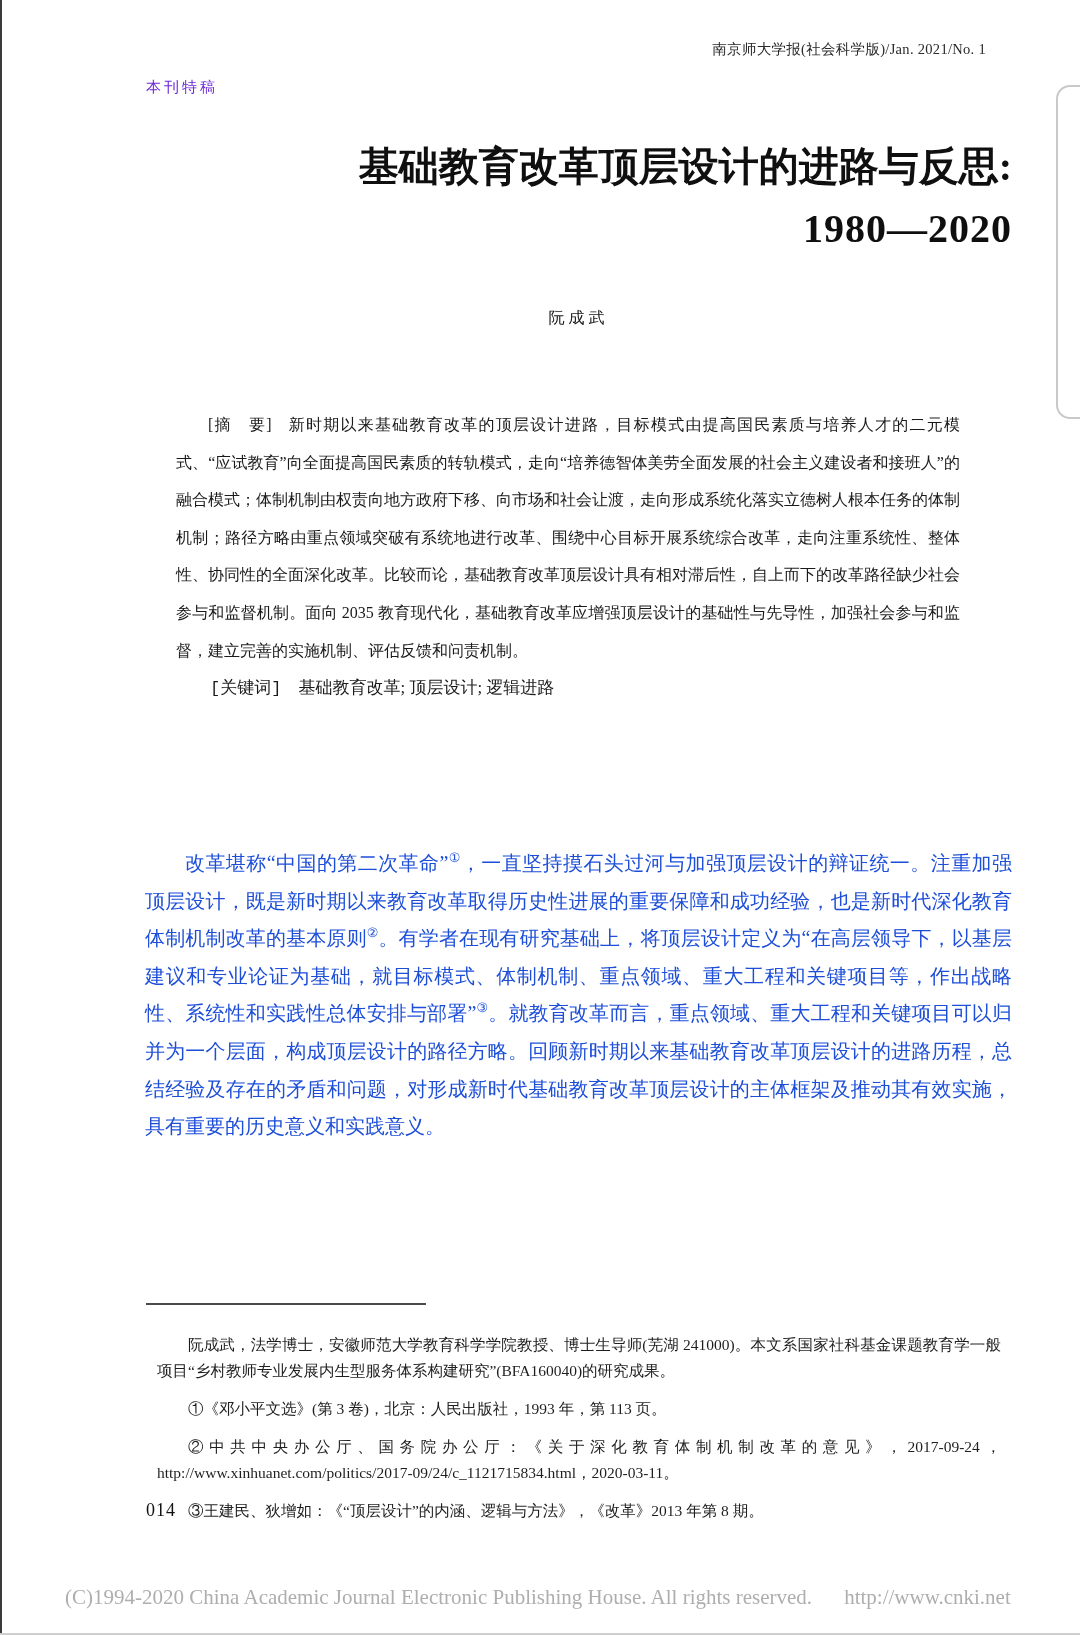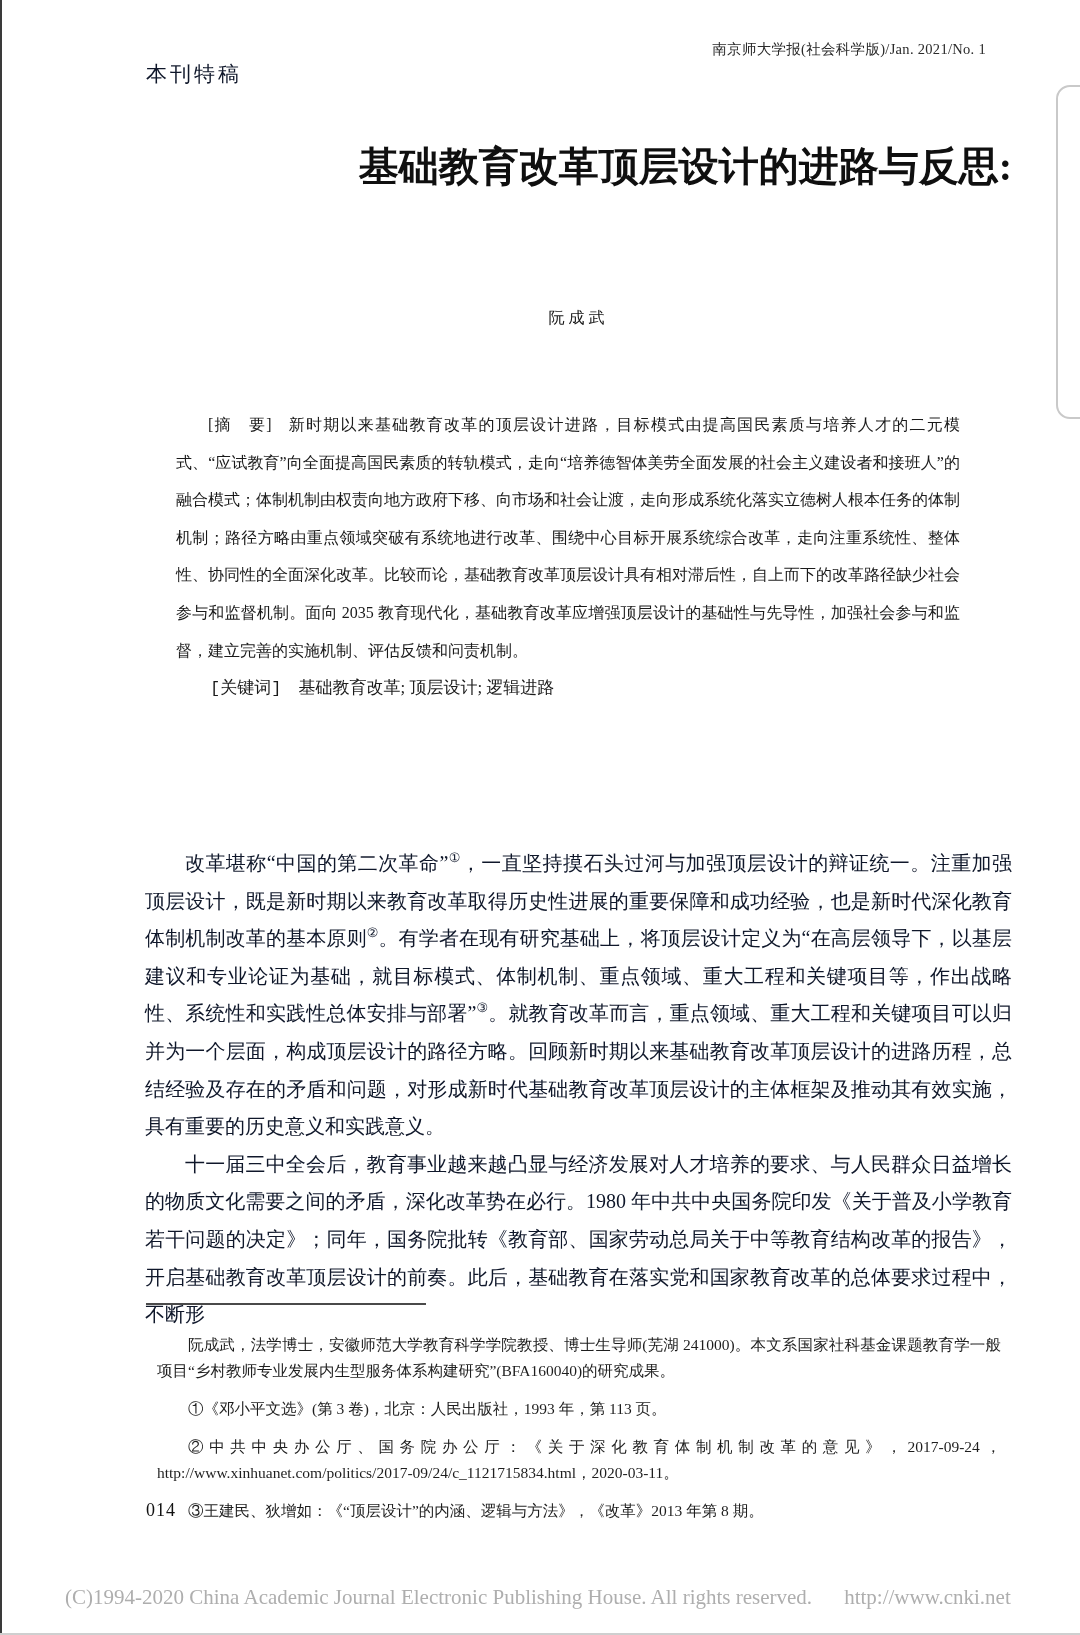--- a/index.html
+++ b/index.html
@@ -12,22 +12,22 @@
     color:#1c1c1c;
   }
   .page-edge-left { position:absolute; left:0; top:0; width:2px; height:1635px; background:#3a3a3a; }
   .page-edge-bottom { position:absolute; left:0; bottom:0; width:1080px; height:2px; background:#cfcfcf; }
 
   .journal-info {
     position:absolute; top:40px; right:94px;
     font-size:14.5px; color:#2a2a2a; letter-spacing:0.3px;font-family:Liberation Serif, serif;
   }
   .column-label {
-    position:absolute; top:60px; left:146px;
-    font-size:21px; letter-spacing:3px; color:#0f172a;
+    position:absolute; top:78px; left:146px;
+    font-size:15px; letter-spacing:3px; color:#6d28d9;
   }
   .title-block {
     position:absolute; top:136px; left:145px; width:867px;
     text-align:right; font-weight:bold; color:#0f0f0f;
   }
   .title-line1 { font-size:40px; line-height:62px; }
   .title-line2 { font-size:40px; line-height:62px; letter-spacing:1px; }
   .author {
     position:absolute; top:308px; left:145px; width:867px;
     text-align:center; font-size:16px; letter-spacing:4px; color:#161616;
@@ -40,21 +40,21 @@
   .abstract .label { padding-right:1em; }
   .keywords {
     position:absolute; top:669px; left:176px; width:784px;
     font-size:17px; line-height:37.6px;
     margin:0; text-indent:2em; color:#1a1a1a;
   }
   .keywords .label { padding-right:1em;font-family:Liberation Mono, monospace; }
 
   .body-text {
     position:absolute; top:845px; left:145px; width:867px;
-    font-size:20px; line-height:37.6px; text-align:justify; color:#0f172a;
+    font-size:20px; line-height:37.6px; text-align:justify; color:#1d4ed8;
   }
   .body-text p { margin:0; text-indent:2em; }
   .body-text sup { font-size:13px; line-height:0; }
 
   .footnote-rule {
     position:absolute; top:1303px; left:146px; width:280px; height:2px; background:#4a4a4a;
   }
   .footnotes {
     position:absolute; top:1320px; left:145px; width:868px;
     font-size:15.5px; line-height:26px; text-align:justify; color:#1e1e1e;
@@ -80,31 +80,31 @@
 <body>
 
 <div class="page-edge-left"></div>
 <div class="page-edge-bottom"></div>
 
 <div class="journal-info">南京师大学报(社会科学版)/Jan. 2021/No. 1</div>
 <div class="column-label">本刊特稿</div>
 
 <div class="title-block">
   <div class="title-line1">基础教育改革顶层设计的进路与反思:</div>
+  <div class="title-line2">1980—2020</div>
 </div>
 
 <div class="author">阮成武</div>
 
 <p class="abstract"><span class="label">[摘　要]</span><span>新时期以来基础教育改革的顶层设计进路，目标模式由提高国民素质与培养人才的二元模式、“应试教育”向全面提高国民素质的转轨模式，走向“培养德智体美劳全面发展的社会主义建设者和接班人”的融合模式；体制机制由权责向地方政府下移、向市场和社会让渡，走向形成系统化落实立德树人根本任务的体制机制；路径方略由重点领域突破有系统地进行改革、围绕中心目标开展系统综合改革，走向注重系统性、整体性、协同性的全面深化改革。比较而论，基础教育改革顶层设计具有相对滞后性，自上而下的改革路径缺少社会参与和监督机制。面向 2035 教育现代化，基础教育改革应增强顶层设计的基础性与先导性，加强社会参与和监督，建立完善的实施机制、评估反馈和问责机制。</span></p>
 
 <p class="keywords"><span class="label">[关键词]</span><span>基础教育改革; 顶层设计; 逻辑进路</span></p>
 
 <div class="body-text">
   <p><span>改革堪称“中国的第二次革命”</span><sup>①</sup><span>，一直坚持摸石头过河与加强顶层设计的辩证统一。注重加强顶层设计，既是新时期以来教育改革取得历史性进展的重要保障和成功经验，也是新时代深化教育体制机制改革的基本原则</span><sup>②</sup><span>。有学者在现有研究基础上，将顶层设计定义为“在高层领导下，以基层建议和专业论证为基础，就目标模式、体制机制、重点领域、重大工程和关键项目等，作出战略性、系统性和实践性总体安排与部署”</span><sup>③</sup><span>。就教育改革而言，重点领域、重大工程和关键项目可以归并为一个层面，构成顶层设计的路径方略。回顾新时期以来基础教育改革顶层设计的进路历程，总结经验及存在的矛盾和问题，对形成新时代基础教育改革顶层设计的主体框架及推动其有效实施，具有重要的历史意义和实践意义。</span></p>
-  <p>十一届三中全会后，教育事业越来越凸显与经济发展对人才培养的要求、与人民群众日益增长的物质文化需要之间的矛盾，深化改革势在必行。1980 年中共中央国务院印发《关于普及小学教育若干问题的决定》；同年，国务院批转《教育部、国家劳动总局关于中等教育结构改革的报告》，开启基础教育改革顶层设计的前奏。此后，基础教育在落实党和国家教育改革的总体要求过程中，不断形</p>
 </div>
 
 <div class="footnote-rule"></div>
 
 <div class="footnotes">
   <p>阮成武，法学博士，安徽师范大学教育科学学院教授、博士生导师(芜湖 241000)。本文系国家社科基金课题教育学一般项目“乡村教师专业发展内生型服务体系构建研究”(BFA160040)的研究成果。</p>
   <p>①《邓小平文选》(第 3 卷)，北京：人民出版社，1993 年，第 113 页。</p>
   <p>②中共中央办公厅、国务院办公厅：《关于深化教育体制机制改革的意见》，2017-09-24，http://www.xinhuanet.com/politics/2017-09/24/c_1121715834.html，2020-03-11。</p>
   <p>③王建民、狄增如：《“顶层设计”的内涵、逻辑与方法》，《改革》2013 年第 8 期。</p>
 </div>

